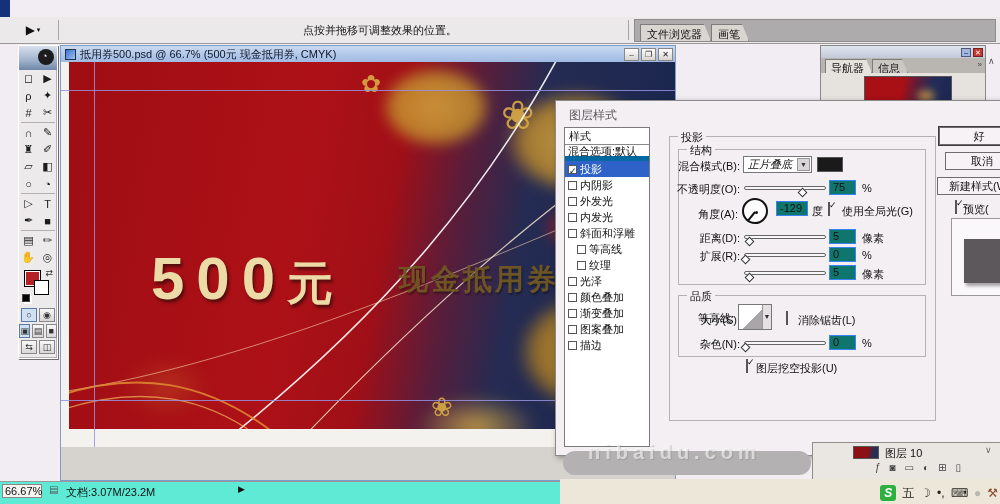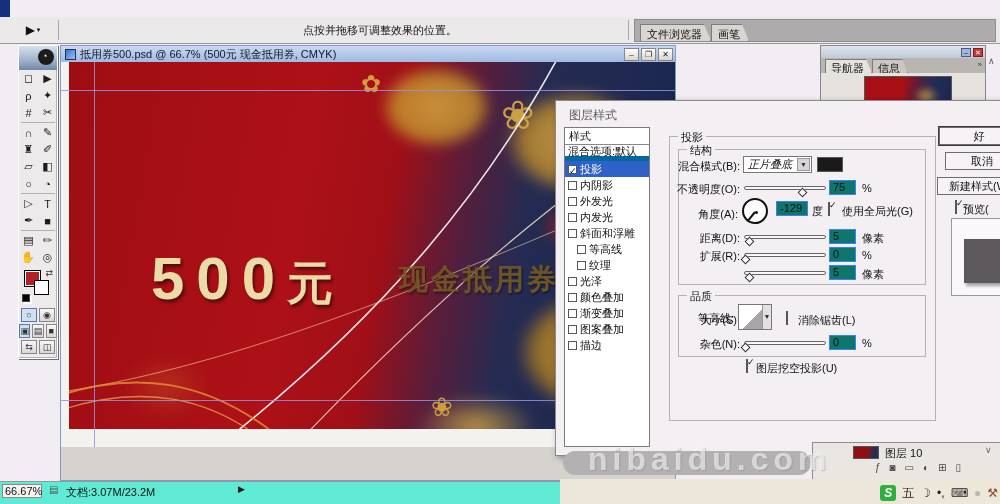--- a/index.html
+++ b/index.html
@@ -108,21 +108,21 @@
   .preview-swatch { position:absolute; left:395px; top:117px; width:70px; height:78px; background:#fbf8fb; border:1px solid #999; }
   .preview-swatch i { position:absolute; left:12px; top:20px; width:40px; height:44px; background:#5c585c; box-shadow:2px 3px 3px rgba(0,0,0,.35); }
 
   
   .censor { left:563px; top:451px; width:248px; height:24px; background:#b4b1b2; border-radius:12px; }
   .layersfrag { left:812px; top:442px; width:188px; height:37px; background:#eae7e3; border-left:1px solid #8f8c8d; border-top:1px solid #8f8c8d; }
   .lf-thumb { left:40px; top:3px; width:26px; height:13px; background:linear-gradient(100deg,#8e1014 55%,#272e55 80%); border:1px solid #555; }
   .lf-name { left:72px; top:3px;text-align:center; }
   .lf-caret { left:172px; top:2px; color:#666; font-size:9px; }
   .lf-icons { left:62px; top:19px; display:flex; gap:9px; color:#444; font-size:10px; }
-  .watermark { left:588px; top:441px; font-size:32px; font-weight:bold; letter-spacing:5px; color:rgba(252,252,252,.6); text-shadow:1px 1px 1px rgba(120,120,120,.35); z-index:40; }
+  .watermark { left:588px; top:441px; font-size:20px; font-weight:bold; letter-spacing:5px; color:rgba(252,252,252,.6); text-shadow:1px 1px 1px rgba(120,120,120,.35); z-index:40; }
 
   
   .statusbar { left:0; top:481px; width:1000px; height:23px; background:#5eead4; border-top:1px solid #9a9796; }
   .zoom-field { left:2px; top:2px; width:40px; height:14px; background:#f6f4f1; border:1px solid #8b8887; line-height:12px; padding-left:2px; }
   .sb-ico { left:49px; top:2px; color:#555; font-size:10px; }
   .doc-sizes { left:66px; top:3px; }
   .sb-arrow { left:238px; top:2px; font-size:9px; }
   .taskbar-right { left:560px; top:479px; width:440px; height:25px; background:#ece7d9; }
   .ime { right:2px; top:483px; height:20px; display:flex; align-items:center; gap:6px; z-index:50; }
   .sogou { width:16px; height:16px; background:#2db03e; border-radius:3px; color:#fff; font-weight:bold; font-size:12px; text-align:center; line-height:16px; font-style:italic; }

